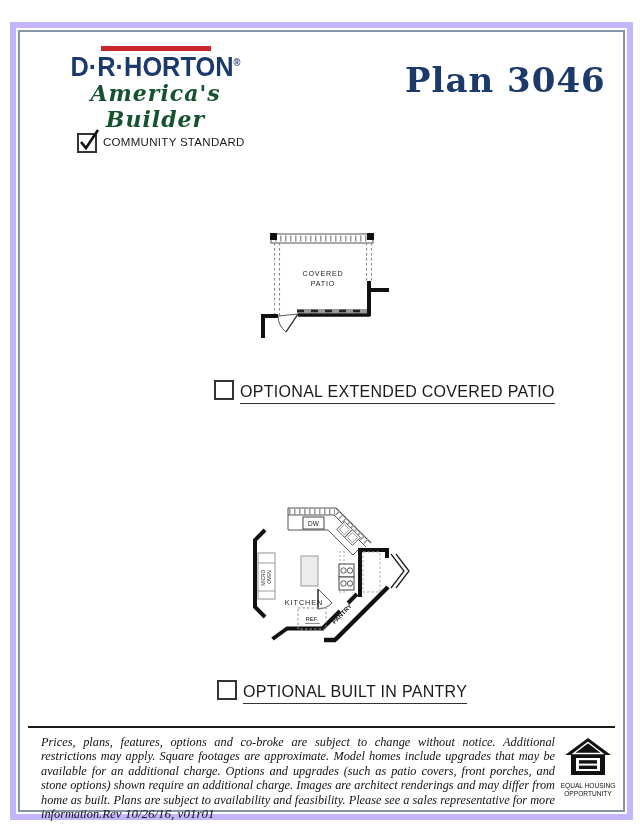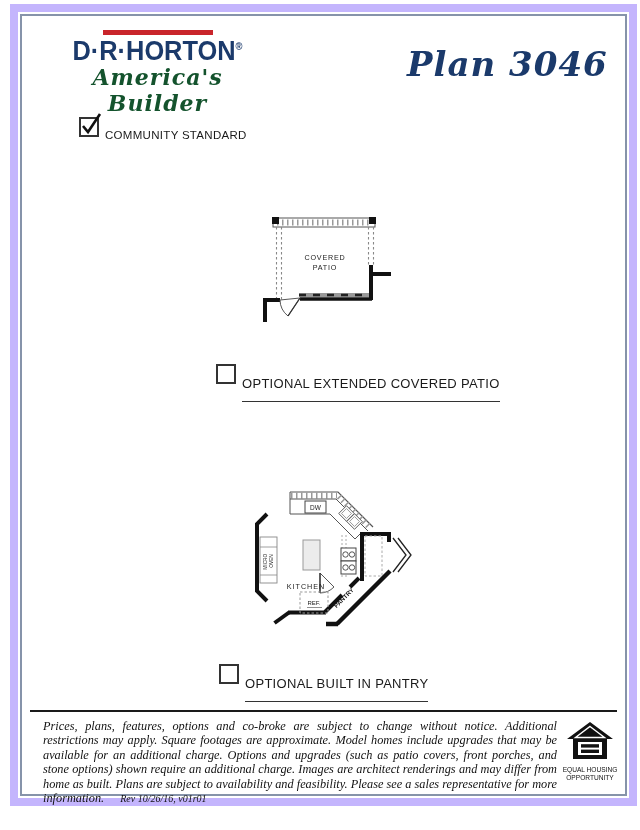--- a/index.html
+++ b/index.html
@@ -1,52 +1,52 @@
 <!DOCTYPE html>
 <html><head>
 <meta charset="utf-8">
 <style>
   html,body{margin:0;padding:0;background:#ffffff;}
   .page{position:relative;width:640px;height:830px;background:#ffffff;overflow:hidden;
         font-family:"Liberation Sans",sans-serif;}
-  .frame-outer{position:absolute;left:10px;top:4px;width:611px;height:786px;
-               border:8px solid #c4b5fd;}
+  .frame-outer{position:absolute;left:10px;top:22px;width:611px;height:786px;
+               border:6px solid #c4b5fd;}
   .frame-inner{position:absolute;inset:2px;border:2px solid #8693aa;}
 
   
   .logo{position:absolute;left:28px;top:14px;width:215px;text-align:center;}
   .logo-bar{width:110px;height:5px;background:#c9252b;margin:0 auto 2px auto;}
   .brand-name{color:#1b3a6b;font-weight:bold;font-size:27px;letter-spacing:0px;
               transform:scaleX(.94);transform-origin:center;white-space:nowrap;line-height:1.05;}
   .brand-reg{font-size:10px;vertical-align:super;font-weight:bold;}
   .brand-tagline{color:#14532d;font-family:"DejaVu Serif",serif;font-style:italic;
                  font-weight:bold;font-size:22px;margin-top:-1px;letter-spacing:1px;}
   .plan-title{position:absolute;left:385px;top:28px;color:#1b3a6b;
-              font-family:"DejaVu Serif",serif;font-style:italic;font-weight:bold;
+              font-family:"DejaVu Serif",serif;font-weight:bold;
               font-size:34px;letter-spacing:1px;white-space:nowrap;}
 
   
   .check-row{position:absolute;display:flex;align-items:flex-start;}
   .checkbox{width:16px;height:16px;border:2px solid #333;background:#fff;
             position:relative;flex:0 0 auto;}
   .checkbox svg{position:absolute;left:0px;top:-6px;overflow:visible;}
-  .check-label{font-size:11.5px;color:#1a1a1a;margin-left:6px;margin-top:12px;
+  .check-label{font-size:11.5px;color:#1a1a1a;margin-left:6px;margin-top:3px;
                letter-spacing:.3px;white-space:nowrap;}
-  .check-label.option{border-bottom:1.4px solid #333;padding-bottom:10px;font-size:13px;}
+  .check-label.option{border-bottom:1.4px solid #333;padding-bottom:2px;font-size:16px;}
 
   
   .plan-svg{position:absolute;}
   .plan-svg text{font-family:"Liberation Sans",sans-serif;fill:#1a1a1a;}
 
   
   .footer-rule{position:absolute;left:8px;right:8px;top:694px;height:2px;background:#1a1a1a;}
   .disclaimer{position:absolute;left:21px;top:703px;width:514px;
               font-family:"Liberation Serif",serif;font-style:italic;
               font-size:12.3px;line-height:14.4px;color:#111;text-align:justify;}
-  .revision{font-size:10px;margin-left:16px;}
+  .revision{font-size:13px;margin-left:0;}
   .eho{position:absolute;left:538px;top:706px;width:60px;text-align:center;}
   .eho-text{font-size:6.6px;line-height:7.5px;color:#111;letter-spacing:0px;margin-top:2px;
             font-family:"Liberation Sans",sans-serif;}
 </style>
 </head>
 <body>
 
 <div class="page">
   <div class="frame-outer">
     <div class="frame-inner">

